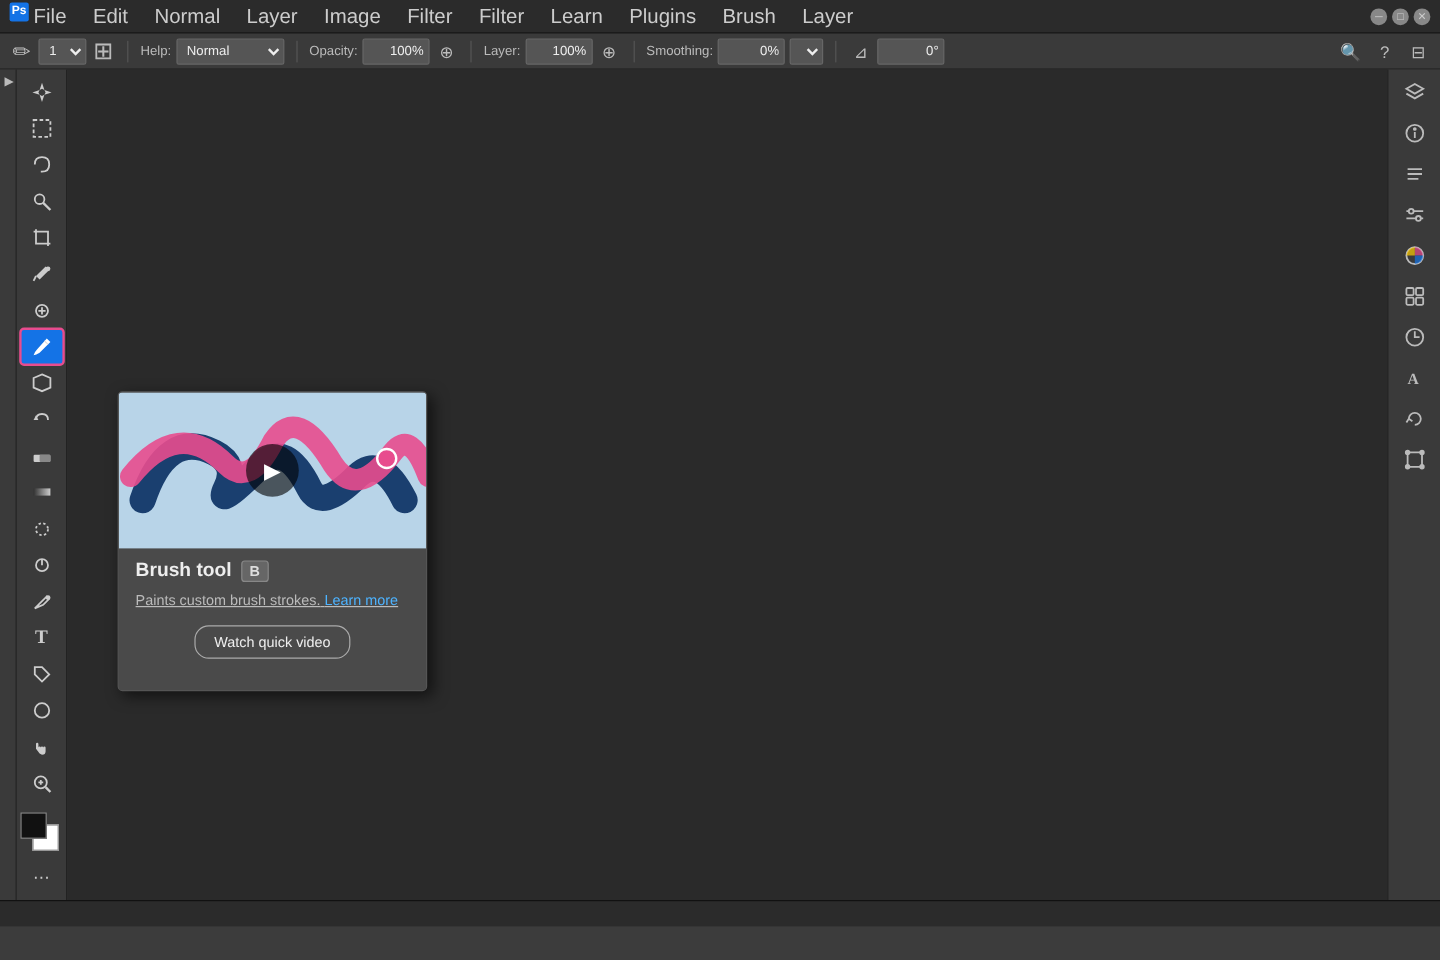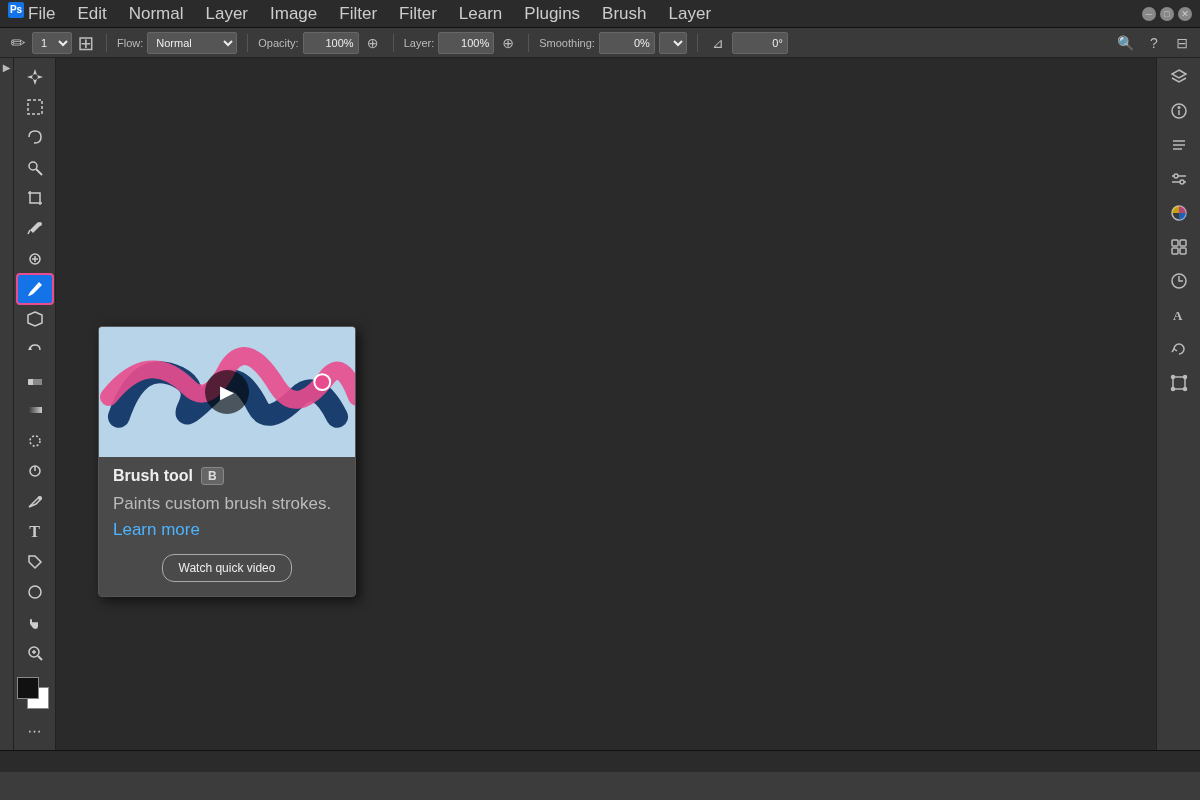--- a/index.html
+++ b/index.html
@@ -149,45 +149,46 @@
       border-radius: 50%;
       display: flex;
       align-items: center;
       justify-content: center;
       color: white;
       font-size: 18px;
       cursor: pointer;
       z-index: 10;
     }
     .tooltip-content {
-      padding: 10px 14px 14px;
+      padding: 10px 14px 26px;
       background: #4a4a4a;
     }
     .tooltip-title {
       font-size: 16px;
       font-weight: bold;
       color: #eee;
       display: flex;
       align-items: center;
       gap: 8px;
       margin-bottom: 6px;
     }
     .shortcut-key {
       background: #666;
       border: 1px solid #888;
       border-radius: 3px;
       padding: 1px 6px;
       font-size: 12px;
       color: #ddd;
     }
     .tooltip-desc {
-      font-size: 17px;
+      font-size: 12px;
       color: #bbb;
       line-height: 1.5;
       margin-bottom: 12px;
+      text-decoration: underline;
     }
     .tooltip-desc a {
       color: #4db3ff;
       text-decoration: none;
       cursor: pointer;
     }
     .watch-btn {
       display: block;
       margin: 0 auto;
       padding: 6px 16px;
@@ -268,21 +269,21 @@
 
   <div class="opt-group">
     <div class="opt-icon" style="font-size:18px;">✏</div>
     <select class="opt-select" style="width:40px; min-width:40px;">
       <option>1</option>
     </select>
     <div class="opt-icon" style="font-size:20px; color:#bbb;">⊞</div>
   </div>
   <div class="opt-divider"></div>
   <div class="opt-group">
-    <span class="opt-label">Flow:</span>
+    <span class="opt-label">Help:</span>
     <select class="opt-select">
       <option>Normal</option>
     </select>
   </div>
   <div class="opt-divider"></div>
   <div class="opt-group">
     <span class="opt-label">Opacity:</span>
     <input class="opt-input" type="text" value="100%" style="">
     <div class="opt-icon">⊕</div>
   </div>

